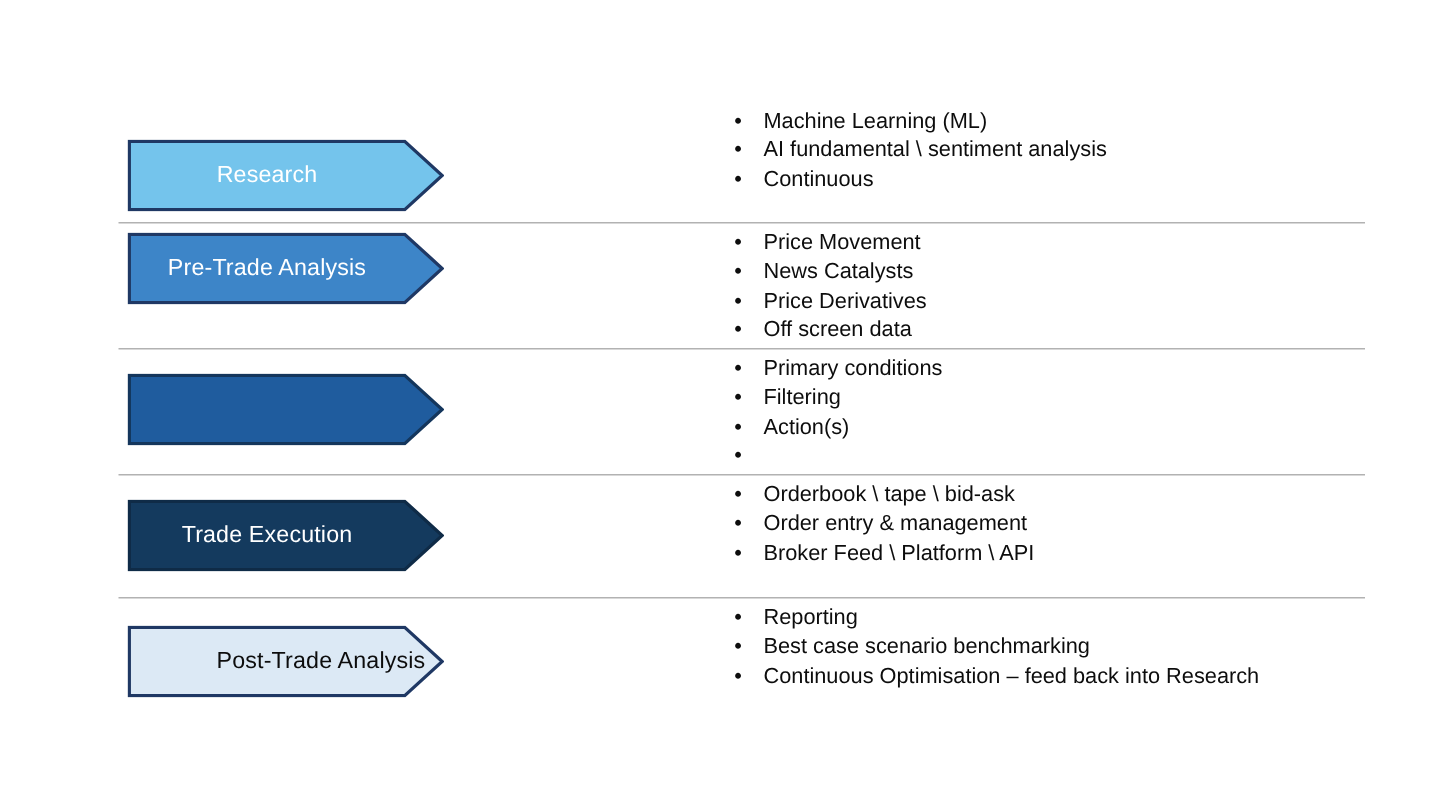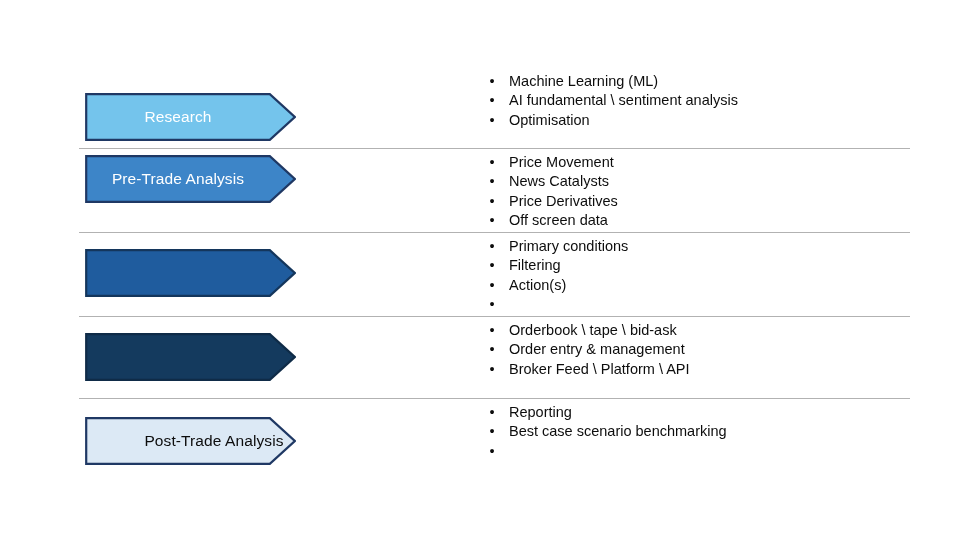--- a/index.html
+++ b/index.html
@@ -98,21 +98,21 @@
       <div class="stage-row">
         <div class="chevron-wrap" style="top:93px">
           <svg class="chevron-svg" viewBox="0 0 211 48" xmlns="http://www.w3.org/2000/svg">
             <polygon points="1.2,1.2 184.8,1.2 209.8,24.0 184.8,46.8 1.2,46.8" fill="#74c4ec" stroke="#1f3864" stroke-width="2.2" stroke-linejoin="miter"></polygon>
           </svg>
           <div class="chevron-label on-dark">Research</div>
         </div>
         <div class="bullets" style="top:72px">
           <div class="bullet-item"><span class="bullet-dot">•</span><span>Machine Learning (ML)</span></div>
           <div class="bullet-item"><span class="bullet-dot">•</span><span>AI fundamental \ sentiment analysis</span></div>
-          <div class="bullet-item"><span class="bullet-dot">•</span><span>Optimisation</span></div>
+          <div class="bullet-item"><span class="bullet-dot">•</span><span>Continuous</span></div>
         </div>
       </div>
       <div class="stage-row">
         <div class="divider" style="top:148px;background:#b2b2b2"></div>
         <div class="chevron-wrap" style="top:155px">
           <svg class="chevron-svg" viewBox="0 0 211 48" xmlns="http://www.w3.org/2000/svg">
             <polygon points="1.2,1.2 184.8,1.2 209.8,24.0 184.8,46.8 1.2,46.8" fill="#3d85c8" stroke="#1f3864" stroke-width="2.2" stroke-linejoin="miter"></polygon>
           </svg>
           <div class="chevron-label on-dark">Pre-Trade Analysis</div>
         </div>
@@ -136,35 +136,36 @@
           <div class="bullet-item"><span class="bullet-dot">•</span><span>Action(s)</span></div>
           <div class="bullet-item"><span class="bullet-dot">•</span></div>
         </div>
       </div>
       <div class="stage-row">
         <div class="divider" style="top:316px;background:#b2b2b2"></div>
         <div class="chevron-wrap" style="top:333px">
           <svg class="chevron-svg" viewBox="0 0 211 48" xmlns="http://www.w3.org/2000/svg">
             <polygon points="1.2,1.2 184.8,1.2 209.8,24.0 184.8,46.8 1.2,46.8" fill="#143a5e" stroke="#0f2b47" stroke-width="2.2" stroke-linejoin="miter"></polygon>
           </svg>
+          <div class="chevron-label on-dark">Trade Execution</div>
         </div>
         <div class="bullets" style="top:321px">
           <div class="bullet-item"><span class="bullet-dot">•</span><span>Orderbook \ tape \ bid-ask</span></div>
           <div class="bullet-item"><span class="bullet-dot">•</span><span>Order entry &amp; management</span></div>
           <div class="bullet-item"><span class="bullet-dot">•</span><span>Broker Feed \ Platform \ API</span></div>
         </div>
       </div>
       <div class="stage-row">
         <div class="divider" style="top:398px;background:#b2b2b2"></div>
         <div class="chevron-wrap" style="top:417px">
           <svg class="chevron-svg" viewBox="0 0 211 48" xmlns="http://www.w3.org/2000/svg">
             <polygon points="1.2,1.2 184.8,1.2 209.8,24.0 184.8,46.8 1.2,46.8" fill="#dce9f5" stroke="#1f3864" stroke-width="2.2" stroke-linejoin="miter"></polygon>
           </svg>
           <div class="chevron-label on-light">Post-Trade Analysis</div>
         </div>
         <div class="bullets" style="top:403px">
           <div class="bullet-item"><span class="bullet-dot">•</span><span>Reporting</span></div>
           <div class="bullet-item"><span class="bullet-dot">•</span><span>Best case scenario benchmarking</span></div>
-          <div class="bullet-item"><span class="bullet-dot">•</span></div>
+          <div class="bullet-item"><span class="bullet-dot">•</span><span>Continuous Optimisation – feed back into Research</span></div>
         </div>
       </div>
     </div>
 </div>
 
 </body></html>

